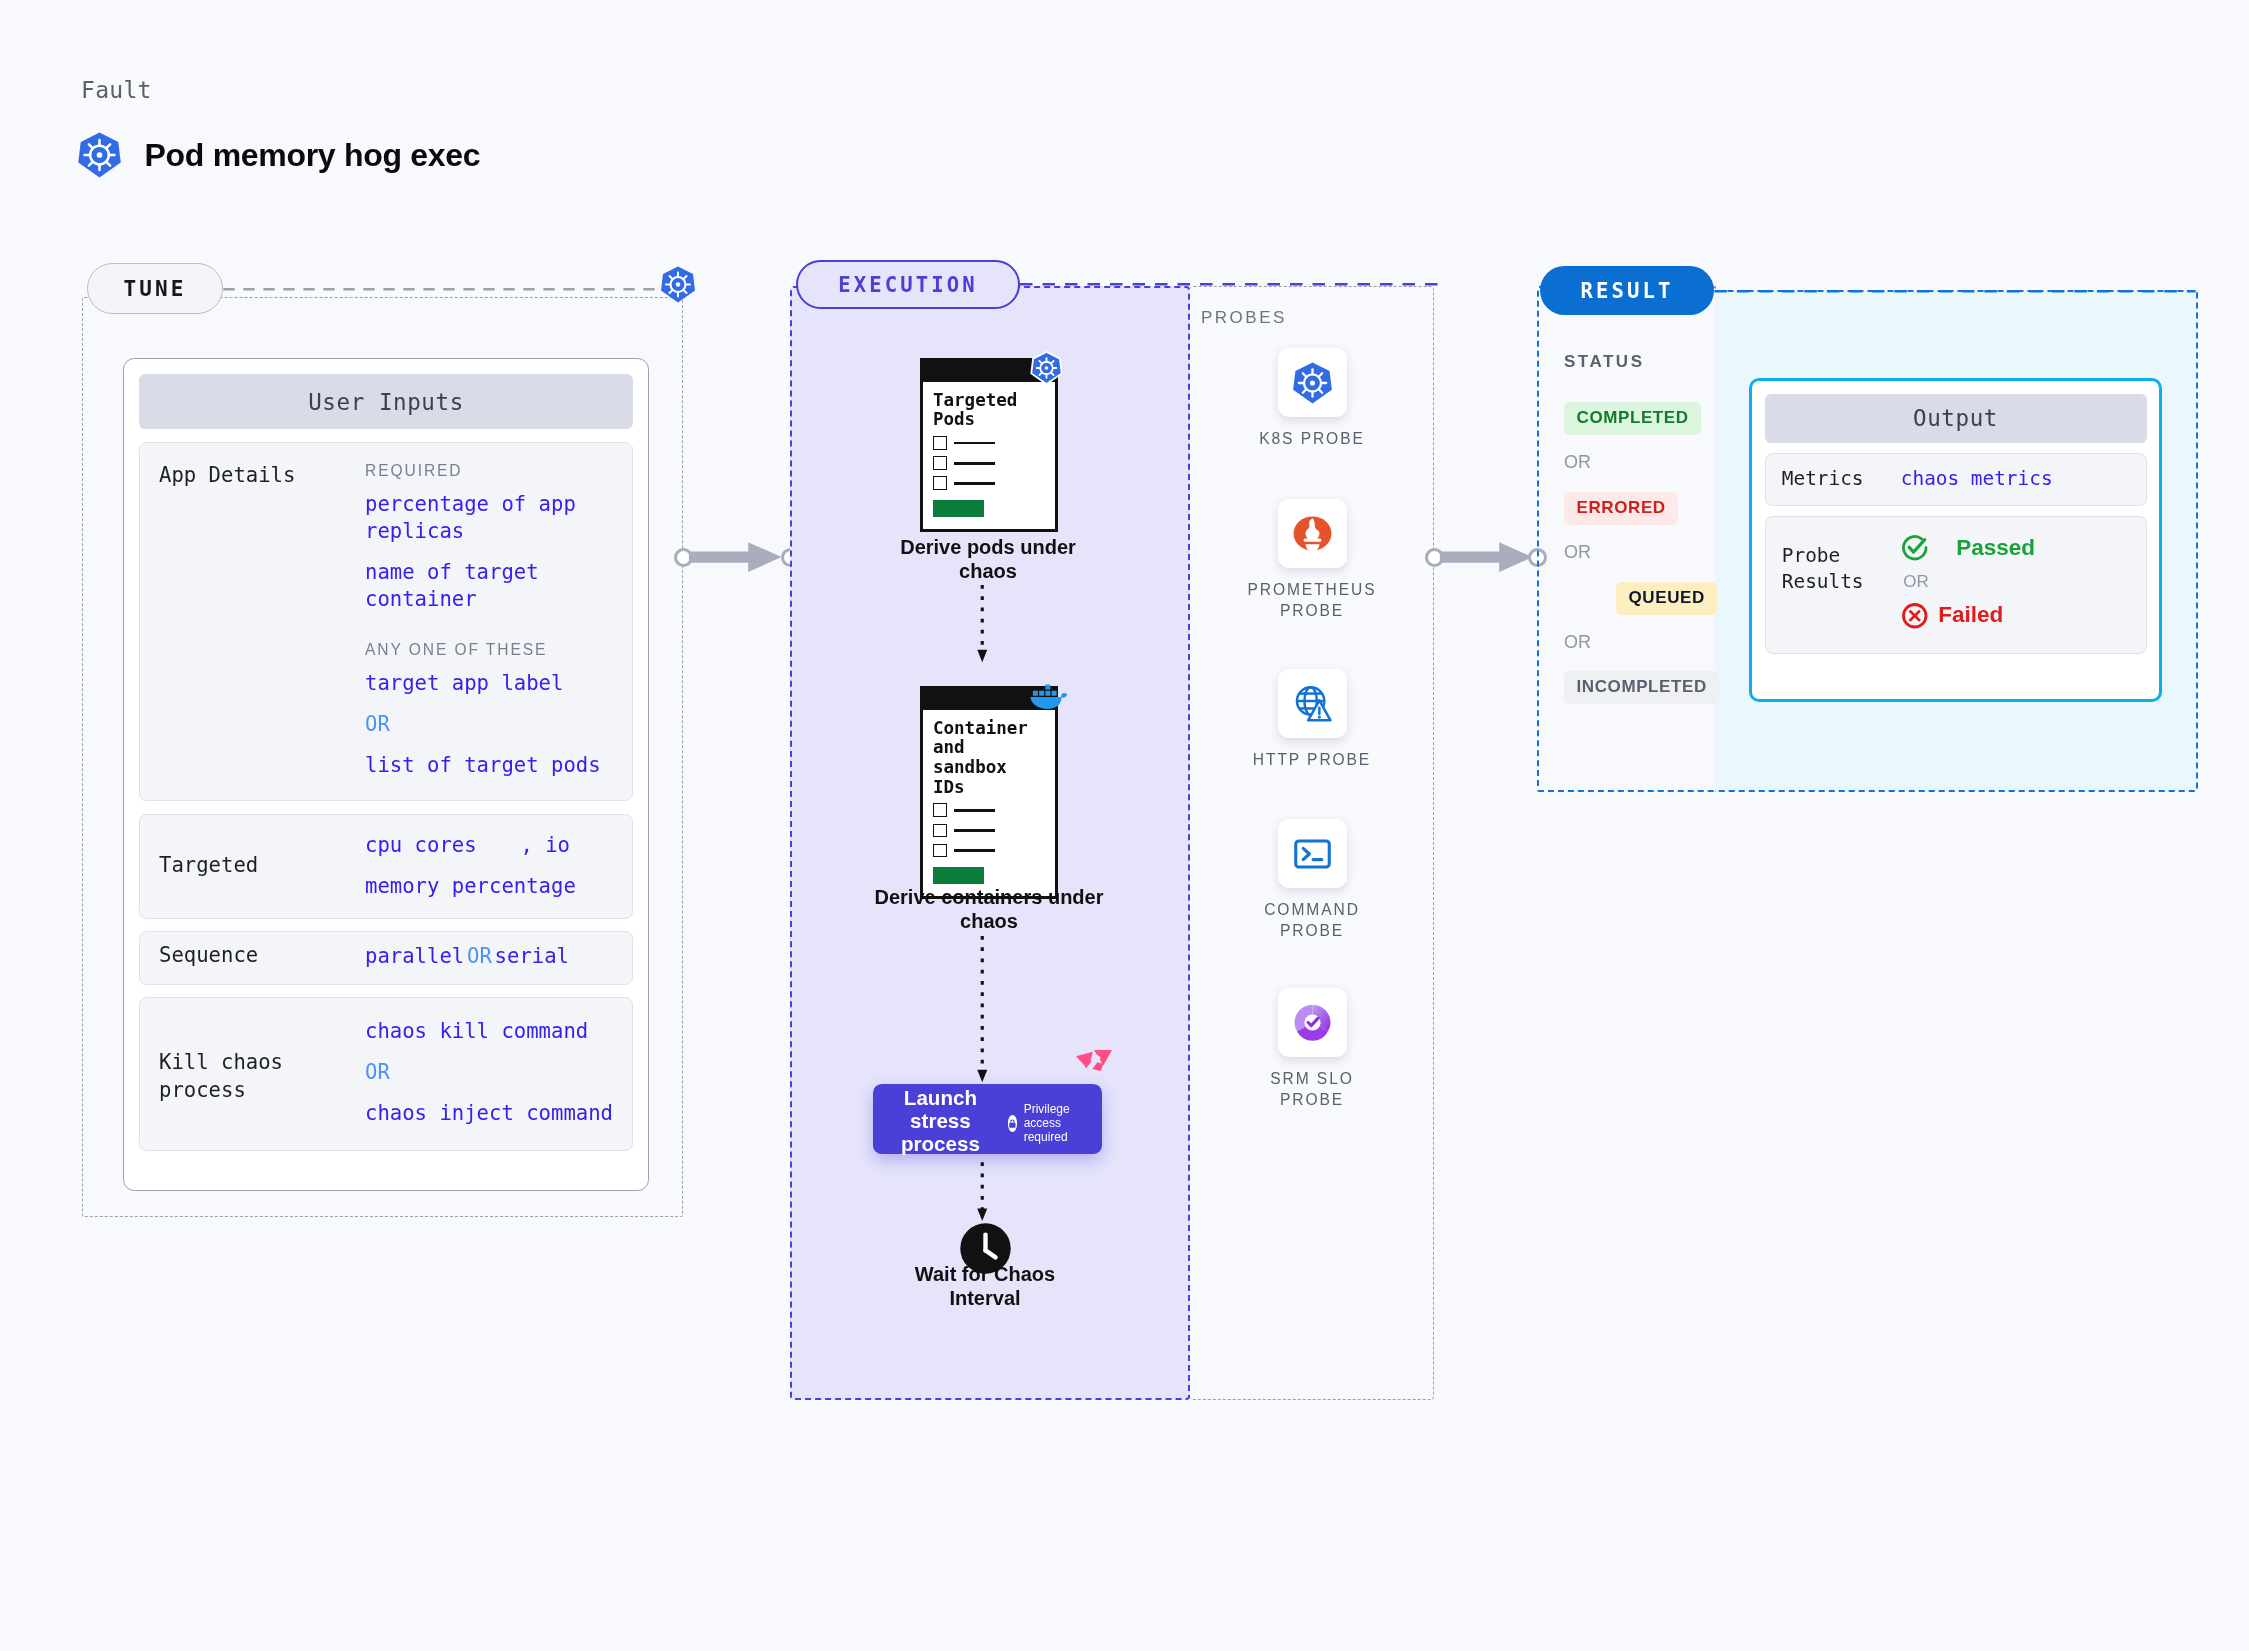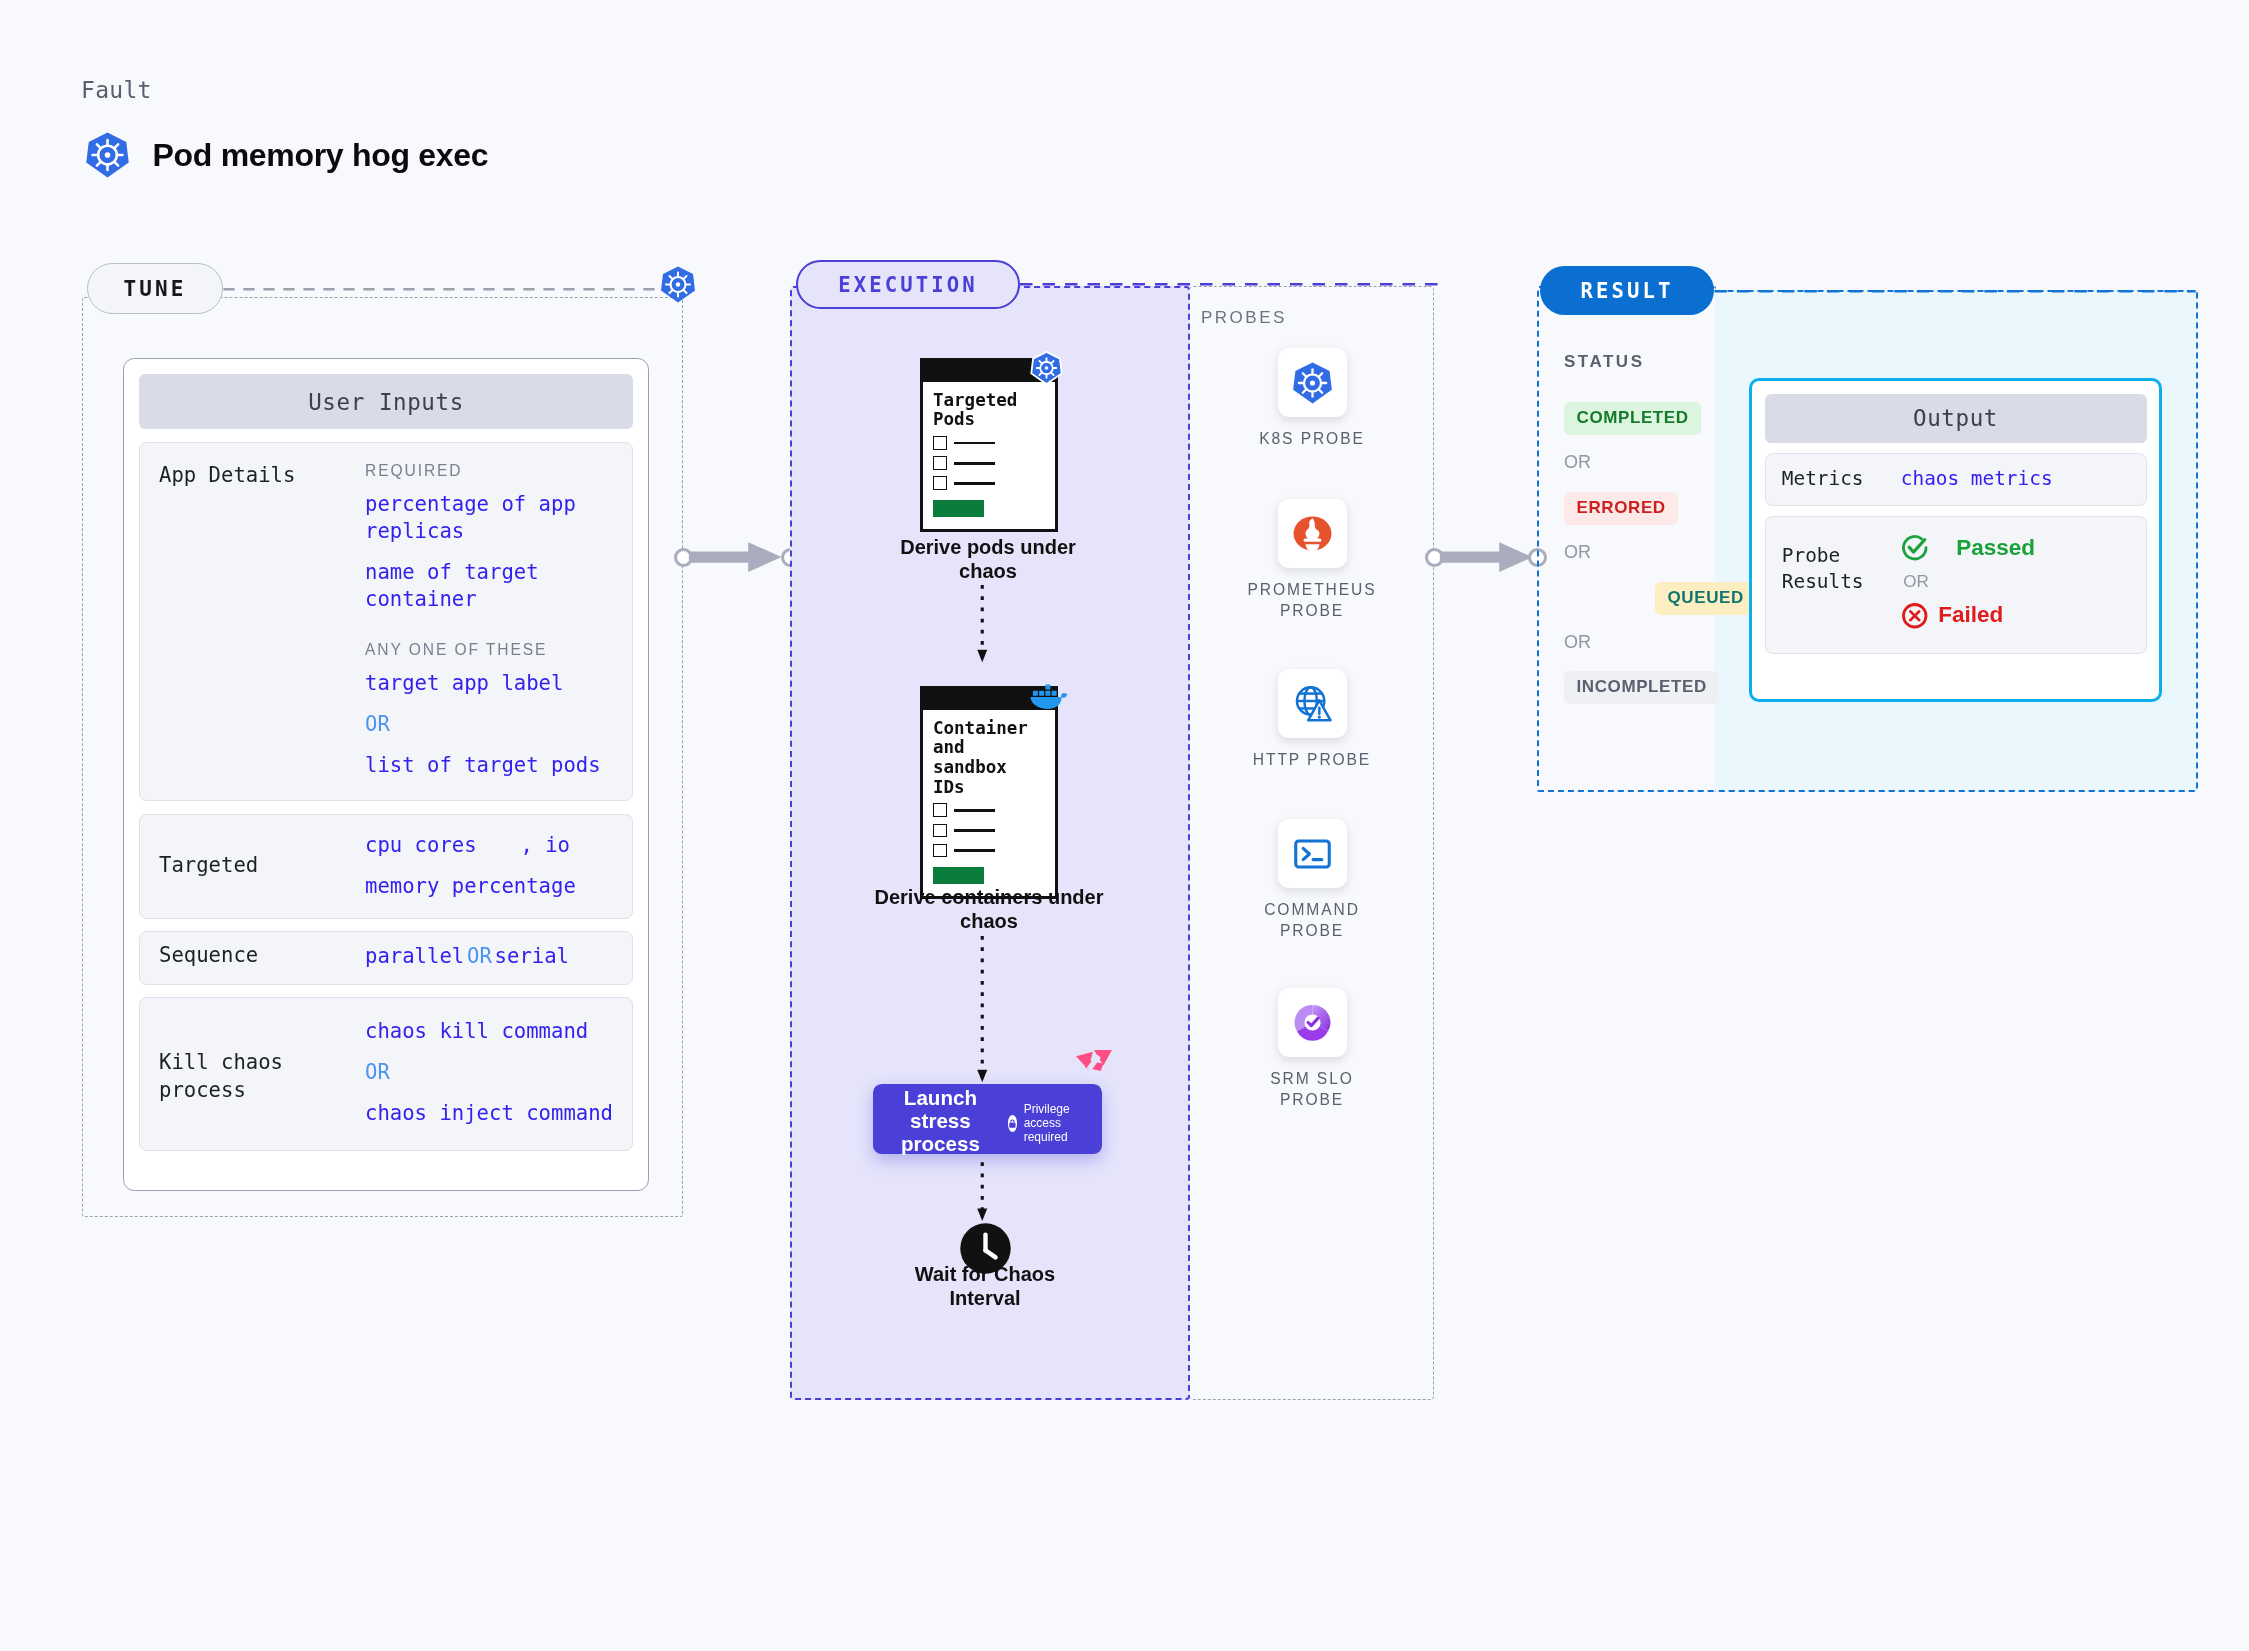--- a/index.html
+++ b/index.html
@@ -10,21 +10,21 @@
     overflow: hidden;
   }
   .stage { position: relative; width: 2250px; height: 1651px; margin-top: 28px; }
 
   
   .fault-label {
     position: absolute; left: 81px; top: 49px;
     font-family: "DejaVu Sans Mono", monospace;
     font-size: 23px; color: #5b5f6d; letter-spacing: 0.3px;
   }
-  .title-row { position: absolute; left: 85px; top: 103px; display: flex; align-items: center; gap: 22.5px; }
+  .title-row { position: absolute; left: 77px; top: 103px; display: flex; align-items: center; gap: 22.5px; }
   .title-text {
     font-family: "Liberation Sans", sans-serif;
     font-size: 32px; font-weight: bold; color: #0b0b0d; letter-spacing: -0.3px;
   }
 
   
   .stage-box { position: absolute; }
   .badge {
     position: absolute; display: flex; align-items: center; justify-content: center;
     font-family: "DejaVu Sans Mono", monospace;
@@ -538,21 +538,21 @@
   <svg class="h-connector" style="left:1714px; top:257px;" width="482" height="12.5" viewBox="0 0 770 20">
     <line x1="0" y1="10" x2="770" y2="10" stroke="#1273d4" stroke-width="4" stroke-dasharray="20,16"></line>
   </svg>
 
   <div class="status-label">STATUS</div>
 
   <div class="chip" style="left:1564px; top:374px; background:#dcf5df; color:#157a2b;">COMPLETED</div>
   <div class="or-sm" style="left:1564px; top:424px;">OR</div>
   <div class="chip" style="left:1564px; top:464px; background:#fde9e8; color:#cf2020;">ERRORED</div>
   <div class="or-sm" style="left:1564px; top:514px;">OR</div>
-  <div class="chip" style="left:1655px; top:554px; background:#fdeec2; color:#0f766e;">QUEUED</div>
+  <div class="chip" style="left:1616px; top:554px; background:#fdeec2; color:#0f172a;">QUEUED</div>
   <div class="or-sm" style="left:1564px; top:604px;">OR</div>
   <div class="chip" style="left:1564px; top:643px; background:#eff0f4; color:#5b606e;">INCOMPLETED</div>
 
   <div id="output-card">
     <div class="card-title">Output</div>
 
     <div class="row">
       <div class="row-label">Metrics</div>
       <div class="row-vals">
         <div class="mono-blue" style="font-size:19.4px;">chaos metrics</div>

